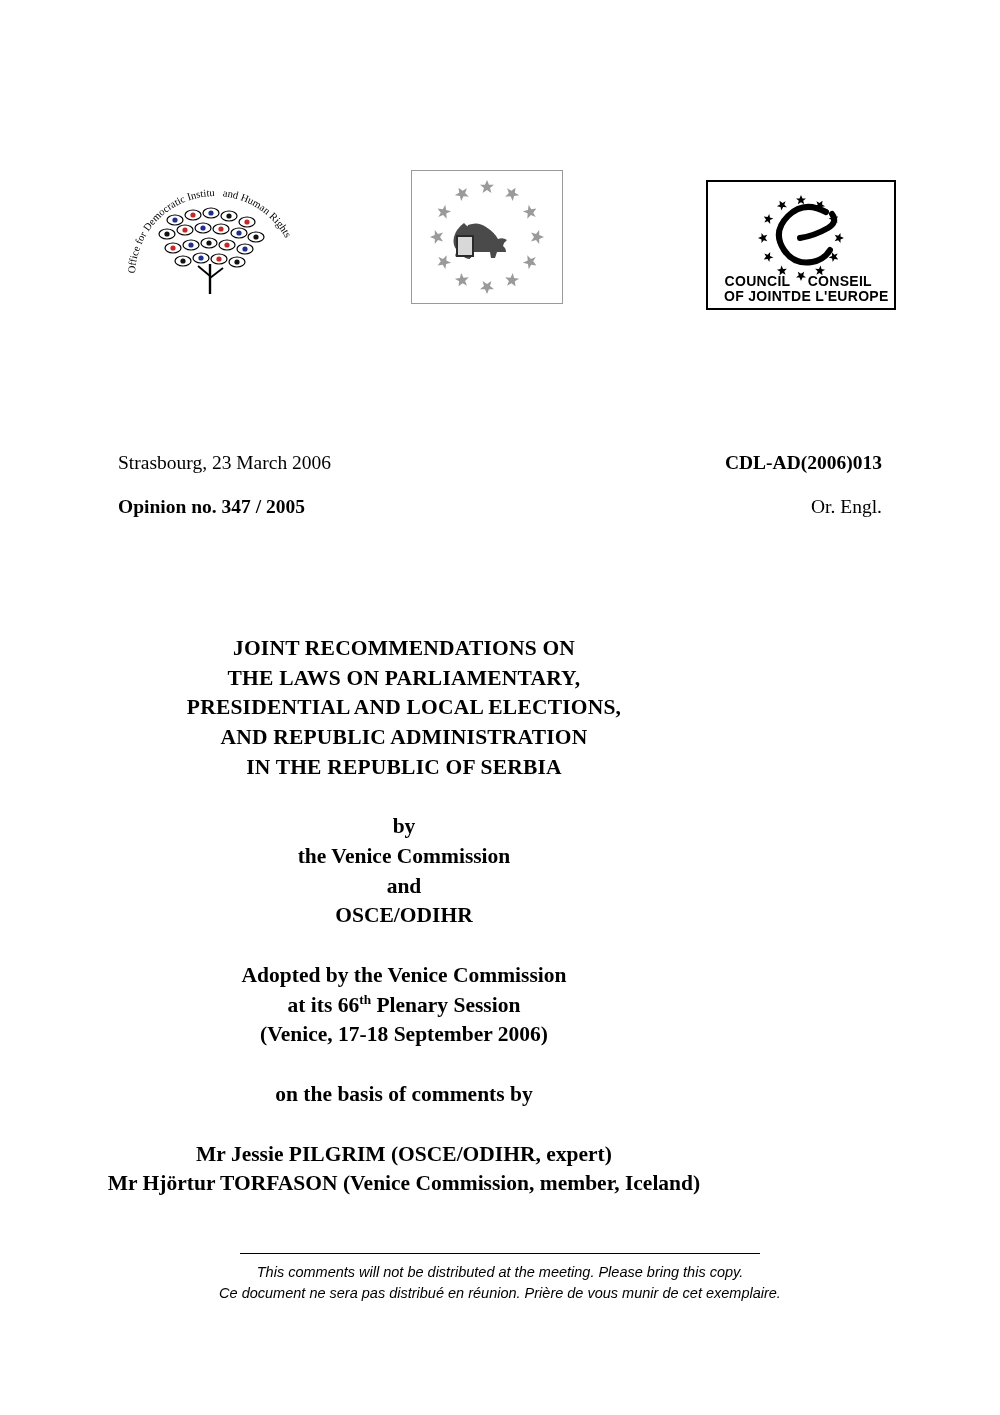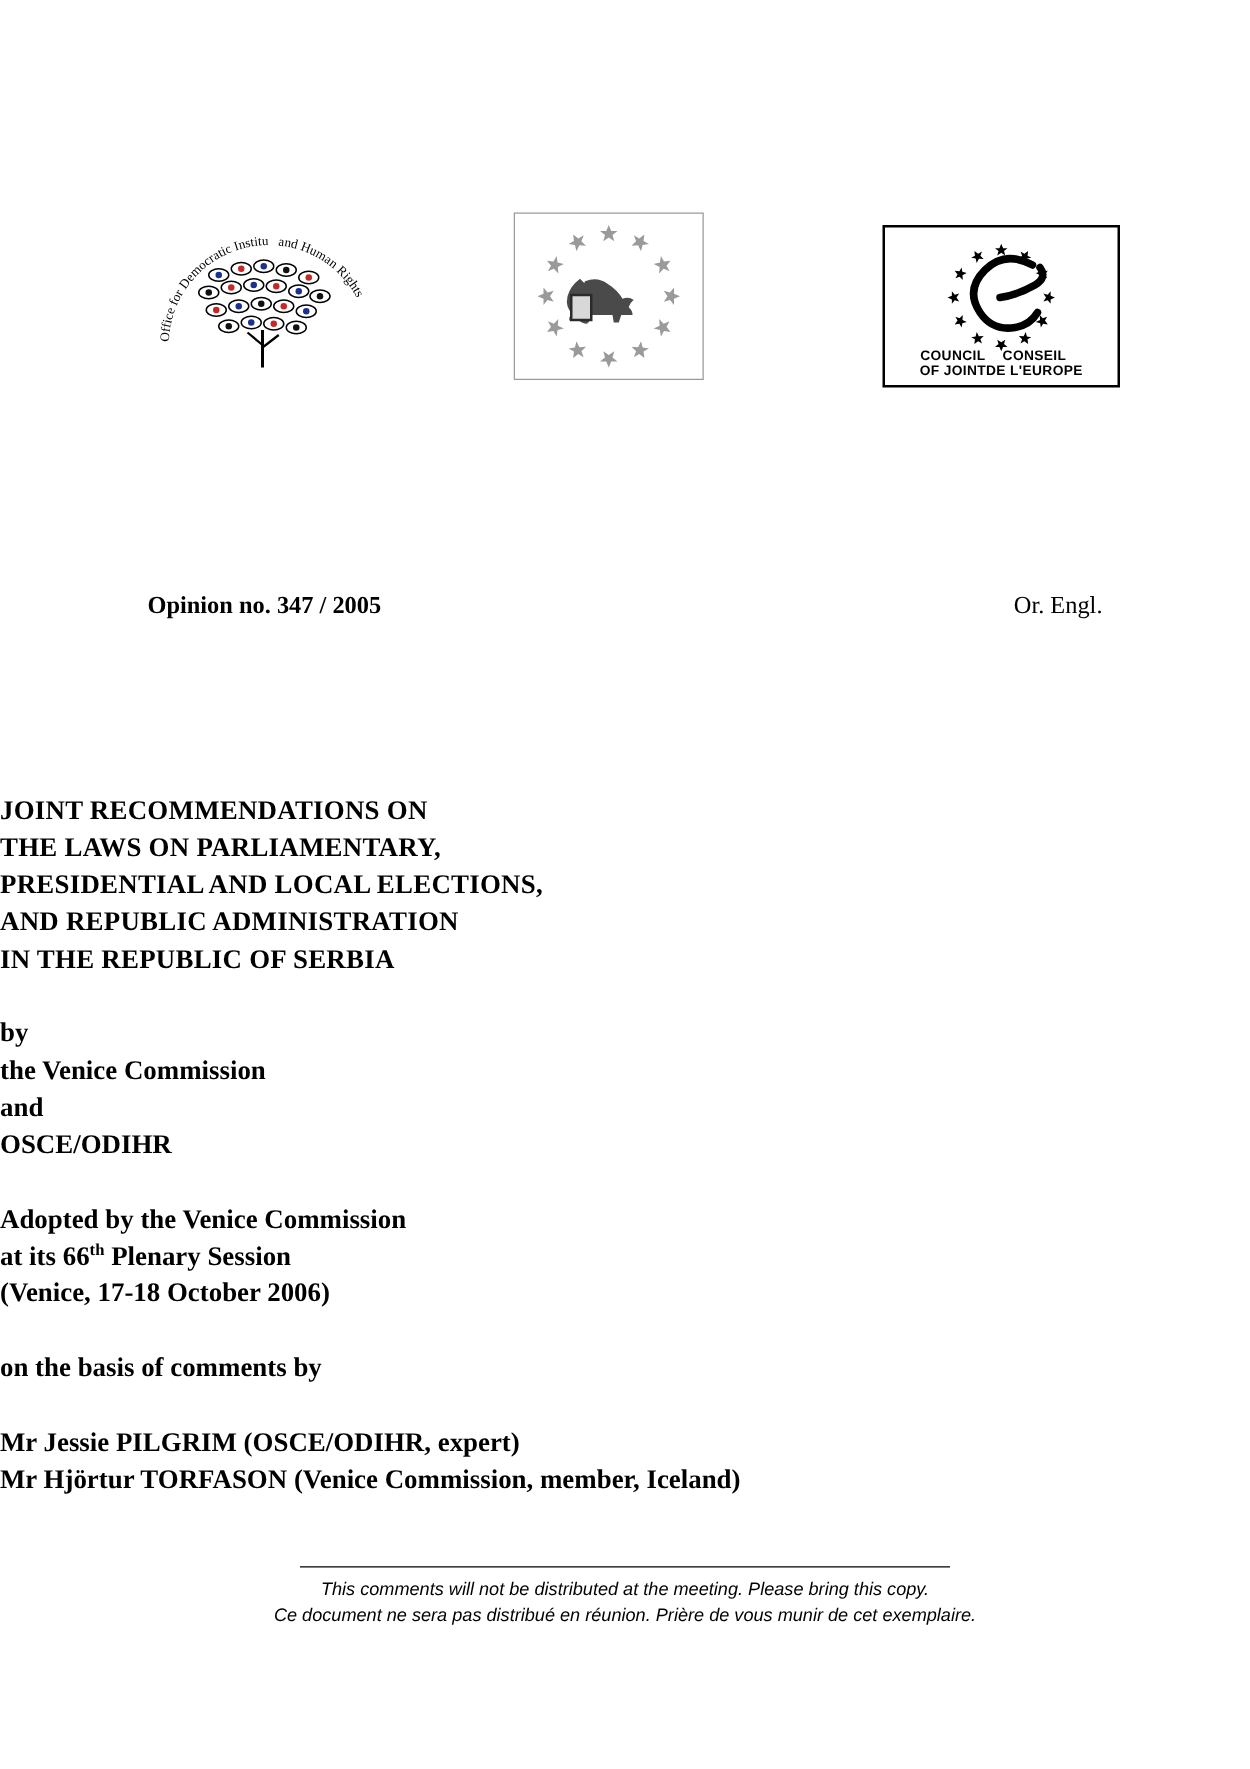--- a/index.html
+++ b/index.html
@@ -96,26 +96,26 @@
     left: 706px;
     top: 20px;
     width: 186px;
     height: 126px;
     border: 2px solid #000;
     background: #ffffff;
   }
   .coe-text {
     position: absolute;
     bottom: 4px;
-    left: 0;
+    left: 16px;
     width: 100%;
     display: flex;
-    justify-content: center;
+    justify-content: flex-start;
     font-family: "Liberation Sans", sans-serif;
-    font-size: 11px;
+    font-size: 14px;
     font-weight: bold;
     line-height: 1.08;
     letter-spacing: 0.3px;
   }
   .coe-text div { text-align: center; }
 
   
   .ref-block {
     position: absolute;
     left: 118px;
@@ -136,20 +136,21 @@
   }
   .bold { font-weight: bold; }
   .ref-right { text-align: right; }
 
   
   .title-block {
     position: absolute;
     left: 0;
     top: 634px;
     width: 808px;
+    text-align: center;
     font-weight: bold;
     font-size: 21.5px;
     line-height: 1.38;
   }
   .title-main { letter-spacing: 0.2px; }
   .gap-30 { height: 30px; }
   .sup { font-size: 0.62em; vertical-align: super; }
 
   
   .footer {
@@ -355,20 +356,24 @@
         </div>
         <div>
           <div>CONSEIL</div>
           <div>DE L'EUROPE</div>
         </div>
       </div>
     </div>
   </div>
 
   <div class="ref-block">
+    <div class="ref-line1">
+      <div>Strasbourg, 23 March 2006</div>
+      <div class="bold ref-right">CDL-AD(2006)013</div>
+    </div>
     <div class="ref-line2">
       <div class="bold">Opinion no. 347 / 2005</div>
       <div class="ref-right">Or. Engl.</div>
     </div>
   </div>
 
   <div class="title-block">
     <div class="title-main">JOINT RECOMMENDATIONS ON</div>
     <div class="title-main">THE LAWS ON PARLIAMENTARY,</div>
     <div class="title-main">PRESIDENTIAL AND LOCAL ELECTIONS,</div>
@@ -379,21 +384,21 @@
 
     <div>by</div>
     <div>the Venice Commission</div>
     <div>and</div>
     <div>OSCE/ODIHR</div>
 
     <div class="gap-30"></div>
 
     <div>Adopted by the Venice Commission</div>
     <div><span>at its 66</span><span class="sup">th</span><span> Plenary Session</span></div>
-    <div>(Venice, 17-18 October 2006)</div>
+    <div>(Venice, 17-18 September 2006)</div>
 
     <div class="gap-30"></div>
 
     <div>on the basis of comments by</div>
 
     <div class="gap-30"></div>
 
     <div>Mr Jessie PILGRIM (OSCE/ODIHR, expert)</div>
     <div>Mr Hjörtur TORFASON (Venice Commission, member, Iceland)</div>
   </div>

